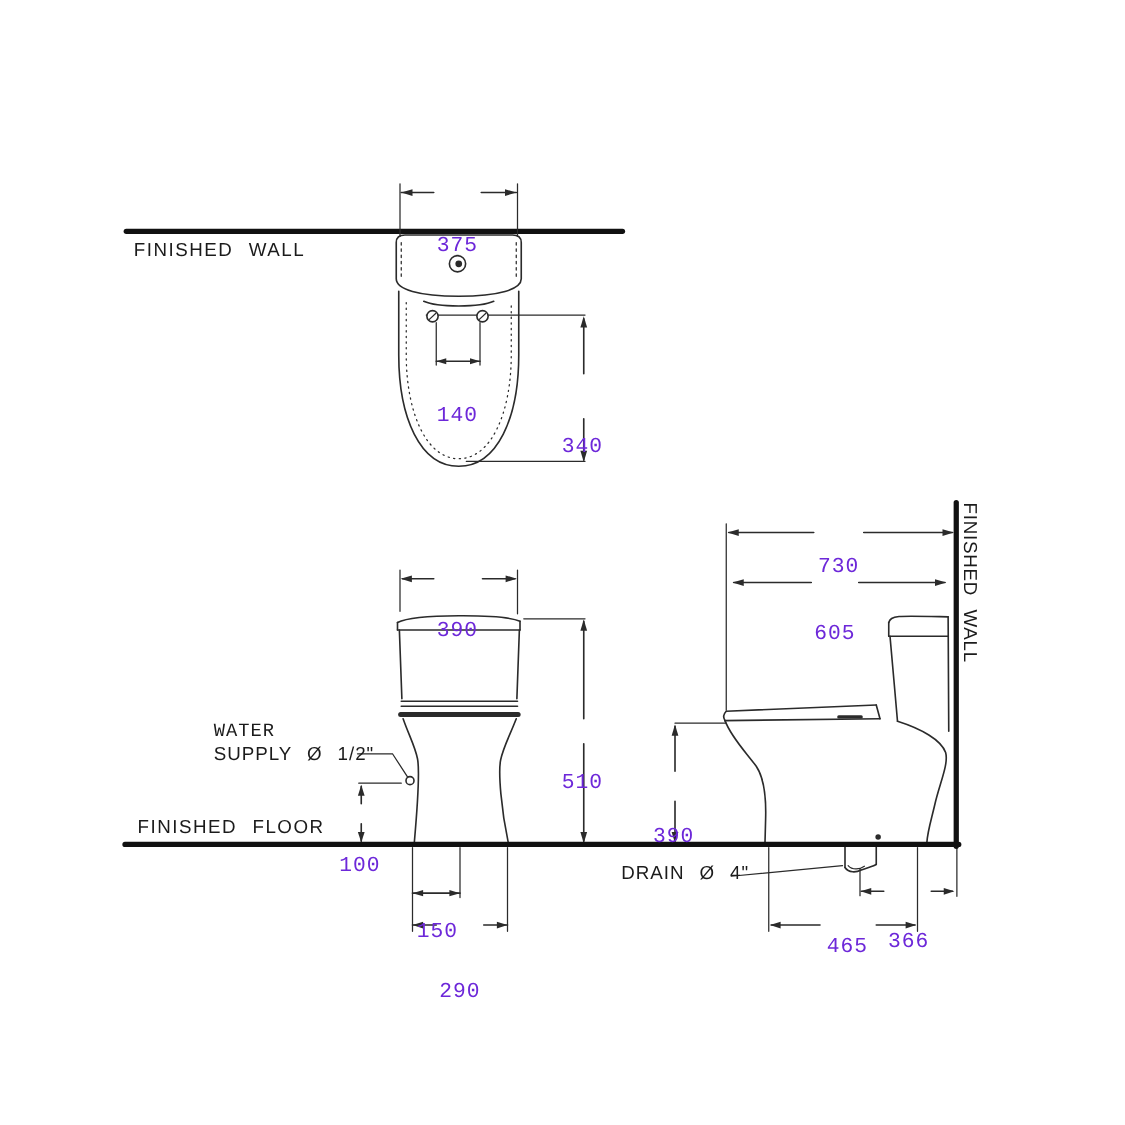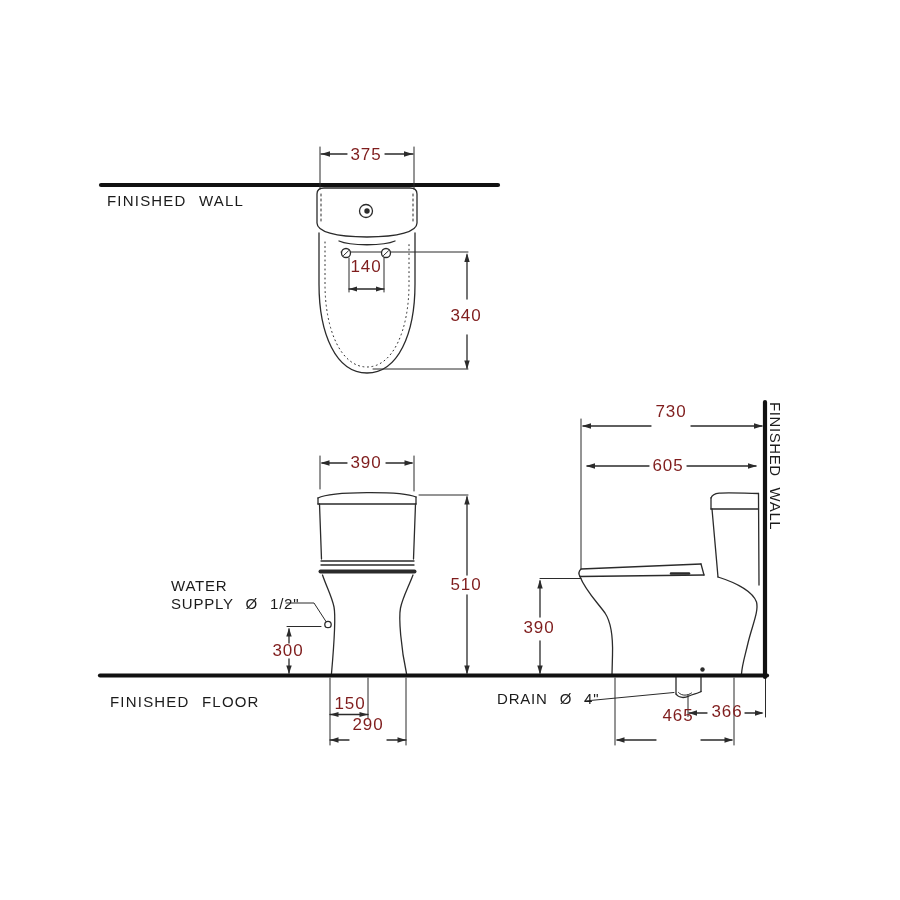--- a/index.html
+++ b/index.html
@@ -3,22 +3,23 @@
 <meta charset="utf-8">
 <style>
   html,body{margin:0;padding:0;background:#ffffff;}
   #canvas{
     position:relative;width:900px;height:900px;background:#ffffff;overflow:hidden;
     font-family:"Liberation Sans",sans-serif;
   }
   #linework{position:absolute;left:0;top:0;}
   .dim{
     position:absolute;transform:translate(-50%,-50%);
-    font-size:17px;letter-spacing:0.8px;color:#7f1d1d;white-space:nowrap;
-    font-family:Liberation Sans, sans-serif;
+    font-size:17px;letter-spacing:0.8px;color:#6d28d9;white-space:nowrap;
+    font-family:Liberation Mono, monospace;
+    margin-top:42px;
   }
   .label{
     position:absolute;font-size:15px;letter-spacing:1.2px;word-spacing:7px;
     color:#1b1b1b;white-space:nowrap;font-family:"Liberation Sans",sans-serif;
   }
   .label-vert{
     position:absolute;font-size:15px;letter-spacing:0.6px;word-spacing:6px;
     color:#1b1b1b;white-space:nowrap;transform:rotate(90deg);transform-origin:left top;
     font-family:"Liberation Sans",sans-serif;
   }
@@ -157,38 +158,38 @@
       <polygon points="733,740 724.5,737.3 724.5,742.7" fill="#2b2b2b" stroke="none"></polygon>
 
       <path d="M765,402 V677" stroke="#111111" stroke-width="4.2"></path>
     </g>
 
     <path d="M100,675.5 H767" stroke="#111111" stroke-width="4.2"></path>
   </svg>
 
   <div class="label" style="left:107px;top:192px;">FINISHED WALL</div>
 
-  <div class="label" style="left:110px;top:653px;margin-top:40px;">FINISHED FLOOR</div>
+  <div class="label" style="left:110px;top:653px;">FINISHED FLOOR</div>
 
   <div class="label-vert" style="left:784px;top:402px;">FINISHED WALL</div>
 
-  <div class="label" style="left:171px;top:577px;letter-spacing:0.8px;">WATER</div>
+  <div class="label" style="left:171px;top:577px;letter-spacing:0.8px;font-family:Liberation Mono, monospace;">WATER</div>
   <div class="label" style="left:171px;top:595px;letter-spacing:0.8px;">SUPPLY Ø 1/2"</div>
 
   <div class="label" style="left:497px;top:690px;letter-spacing:0.8px;">DRAIN Ø 4"</div>
 
   <div class="dim" style="left:366px;top:155px;">375</div>
-  <div class="dim" style="left:366px;top:267px;">140</div>
+  <div class="dim" style="left:366px;top:291px;">140</div>
   <div class="dim" style="left:466px;top:316px;">340</div>
 
   <div class="dim" style="left:366px;top:463px;">390</div>
   <div class="dim" style="left:466px;top:585px;">510</div>
-  <div class="dim" style="left:288px;top:651px;">300</div>
+  <div class="dim" style="left:288px;top:651px;">100</div>
   <div class="dim" style="left:350px;top:704px;">150</div>
-  <div class="dim" style="left:368px;top:725px;">290</div>
+  <div class="dim" style="left:368px;top:752px;">290</div>
 
   <div class="dim" style="left:671px;top:412px;">730</div>
   <div class="dim" style="left:668px;top:466px;">605</div>
   <div class="dim" style="left:539px;top:628px;">390</div>
   <div class="dim" style="left:727px;top:712px;">366</div>
   <div class="dim" style="left:678px;top:716px;">465</div>
 
 </div>
 
 </body></html>

